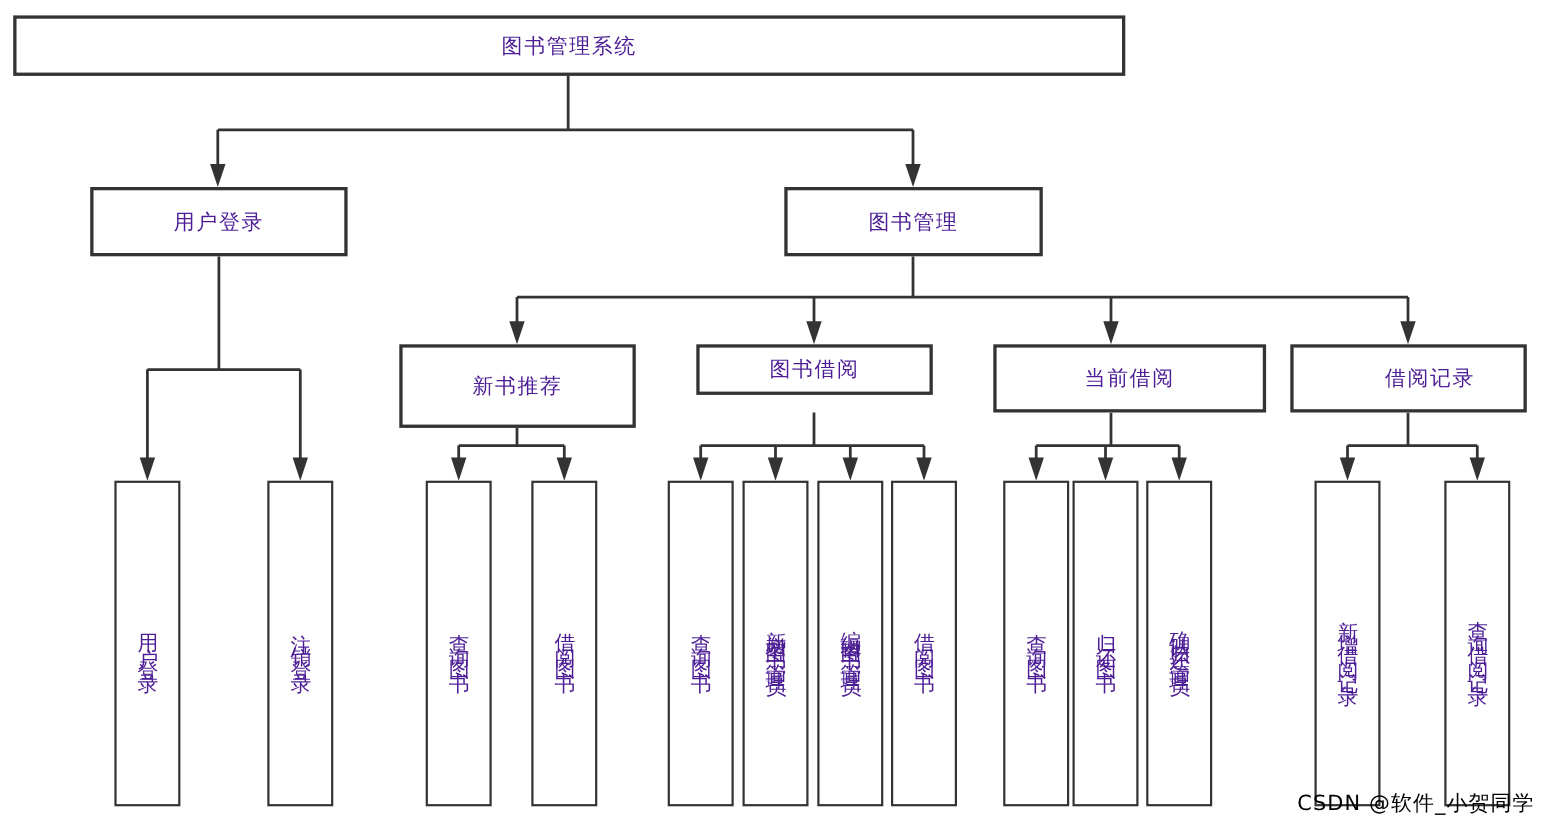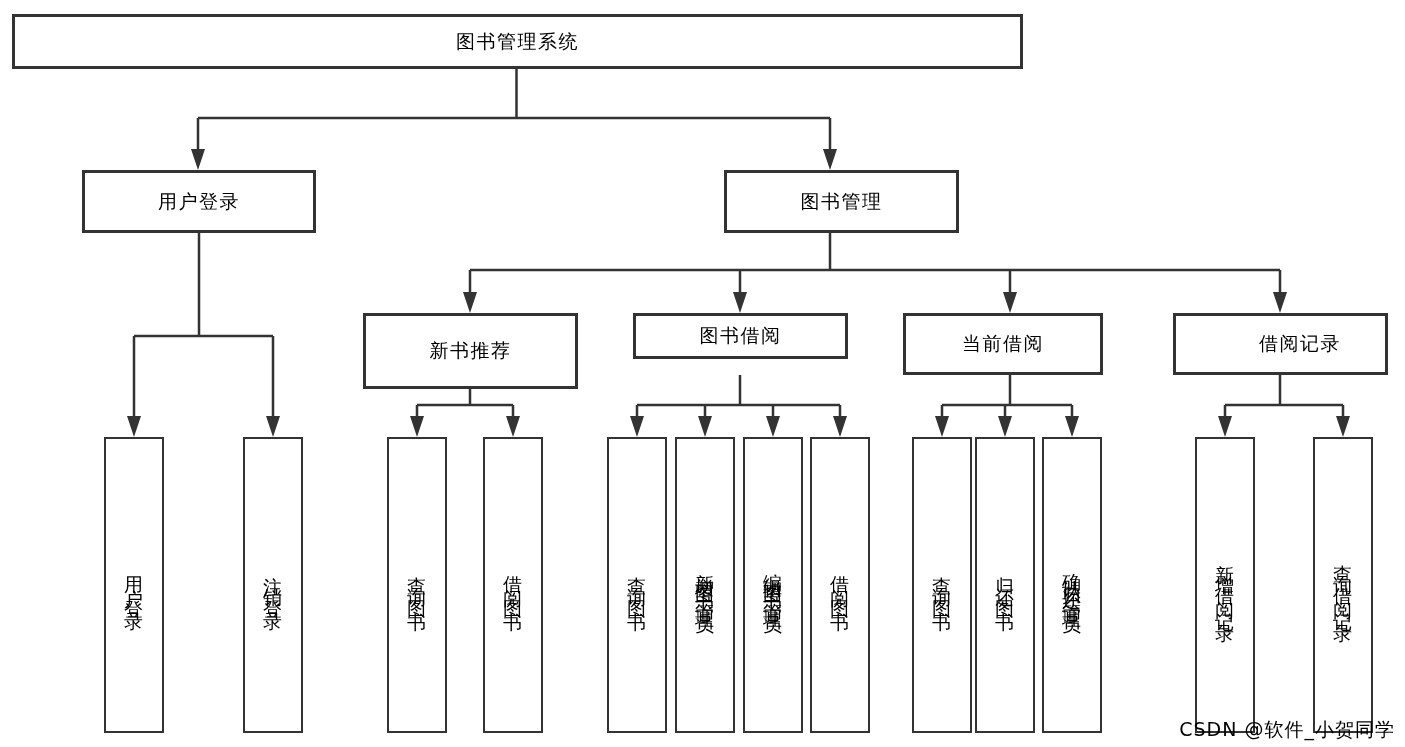--- a/index.html
+++ b/index.html
@@ -23,21 +23,21 @@
     background: #ffffff;
     border: 3px solid #333333;
     display: flex;
     align-items: center;
     justify-content: center;
   }
   .node .lbl {
     font-size: 19px;
     letter-spacing: 1.5px;
     white-space: nowrap;
-    color: #000000;
+    color: #4c1d95;
   }
   .leaf {
     border-width: 2.5px;
   }
   .leaf .lbl {
     writing-mode: vertical-rl;
     text-orientation: mixed;
     line-height: 1;
     font-size: 19px;
     letter-spacing: 12px;
@@ -111,31 +111,31 @@
     </g>
   </svg>
 
   <div class="node" style="left:12px; top:14px; width:1011px; height:55px;">
     <span class="lbl">图书管理系统</span>
   </div>
 
   <div class="node" style="left:82px; top:170px; width:234px; height:63px;">
     <span class="lbl">用户登录</span>
   </div>
-  <div class="node" style="left:713px; top:170px; width:235px; height:63px;margin-left:11px;">
+  <div class="node" style="left:713px; top:170px; width:235px; height:63px;">
     <span class="lbl">图书管理</span>
   </div>
 
   <div class="node" style="left:363px; top:313px; width:215px; height:76px;font-family:Liberation Mono, monospace;">
     <span class="lbl">新书推荐</span>
   </div>
   <div class="node" style="left:633px; top:313px; width:215px; height:46px;">
     <span class="lbl">图书借阅</span>
   </div>
-  <div class="node" style="left:903px; top:313px; width:200px; height:62px;">
+  <div class="node" style="left:903px; top:313px; width:248px; height:62px;">
     <span class="lbl">当前借阅</span>
   </div>
   <div class="node" style="left:1173px; top:313px; width:215px; height:62px;padding-left:39px;">
     <span class="lbl">借阅记录</span>
   </div>
 
   <div class="node leaf" style="left:104px; top:437px; width:60px; height:296px;">
     <span class="lbl">用户登录</span>
   </div>
   <div class="node leaf" style="left:243px; top:437px; width:60px; height:296px;">

